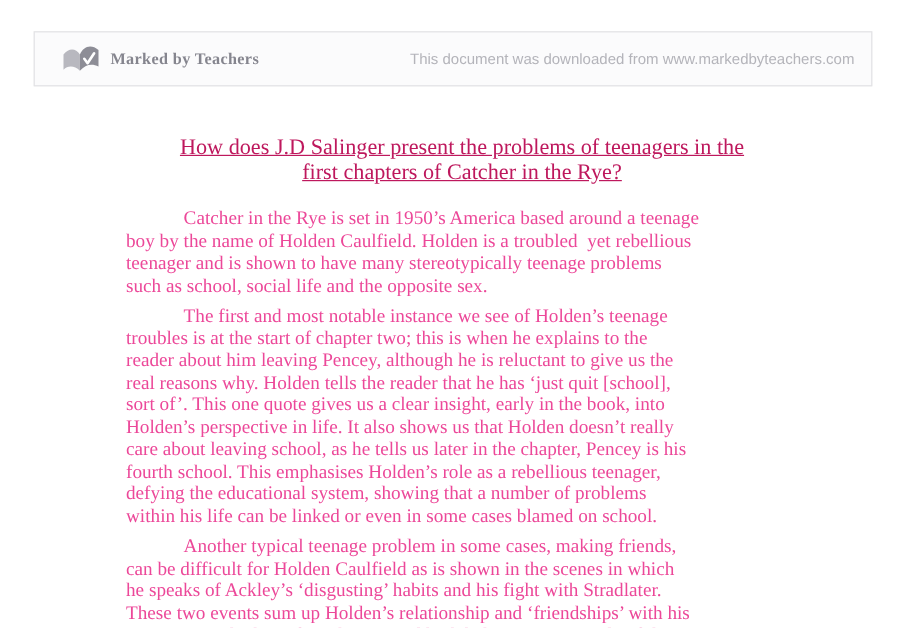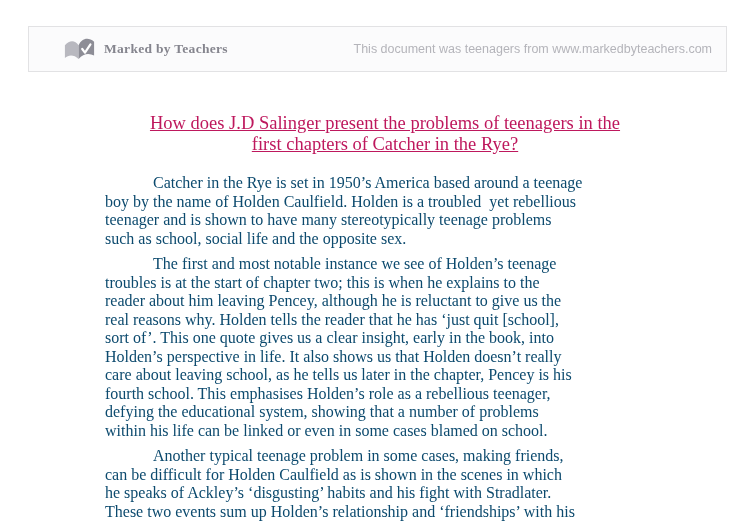--- a/index.html
+++ b/index.html
@@ -9,21 +9,21 @@
   
   .site-header {
     position: absolute;
     left: 28px; top: 26px;
     width: 699px; height: 46px;
     background: #fbfbfc;
     border: 1px solid #e2e2e4;
     display: flex;
     align-items: center;
     justify-content: space-between;
-    padding: 0 14px 0 35px;
+    padding: 0 14px 0 23px;
   }
   .brand {
     display: flex;
     align-items: center;
     gap: 9px;
   }
   .brand-icon svg { display: block; }
   .brand-name {
     font-family: "Liberation Serif", "DejaVu Serif", serif;
     font-weight: bold;
@@ -54,38 +54,38 @@
     white-space: pre-line;
     margin: 0 0 19px 0;
     color: #be185d;
   }
   .essay-paragraph {
     font-size: 16px;
     line-height: 18.5px;
     white-space: pre;
     text-indent: 48px;
     margin: 0 0 7px 0;
-    color: #0c4a6e;
+    color: #ec4899;
   }
 </style>
 </head>
 <body>
 
 <div class="site-header">
   <div class="brand">
     <span class="brand-icon">
       <svg width="31" height="24" viewBox="0 0 34 26" xmlns="http://www.w3.org/2000/svg">
         <path d="M1,9 C6,3 12,3 16,9 L16,24 C11,19 5,19 1,23 Z" fill="#b8b8bf"></path>
         <path d="M33,5 C26,-1 19,2 16,9 L16,24 C21,18 27,17 33,20 Z" fill="#8d8d96"></path>
         <polyline points="20,13 23,17 29,8" fill="none" stroke="#ffffff" stroke-width="2.4" stroke-linecap="round" stroke-linejoin="round"></polyline>
       </svg>
     </span>
     <span class="brand-name">Marked by Teachers</span>
   </div>
-  <span class="download-notice">This document was teenagers from www.markedbyteachers.com</span>
+  <span class="download-notice">This document was downloaded from www.markedbyteachers.com</span>
 </div>
 
 <div class="essay">
   <h1 class="essay-title">How does J.D Salinger present the problems of teenagers in the
 first chapters of Catcher in the Rye?</h1>
   <p class="essay-paragraph">Catcher in the Rye is set in 1950’s America based around a teenage
 boy by the name of Holden Caulfield. Holden is a troubled  yet rebellious
 teenager and is shown to have many stereotypically teenage problems
 such as school, social life and the opposite sex.</p>
   <p class="essay-paragraph">The first and most notable instance we see of Holden’s teenage

